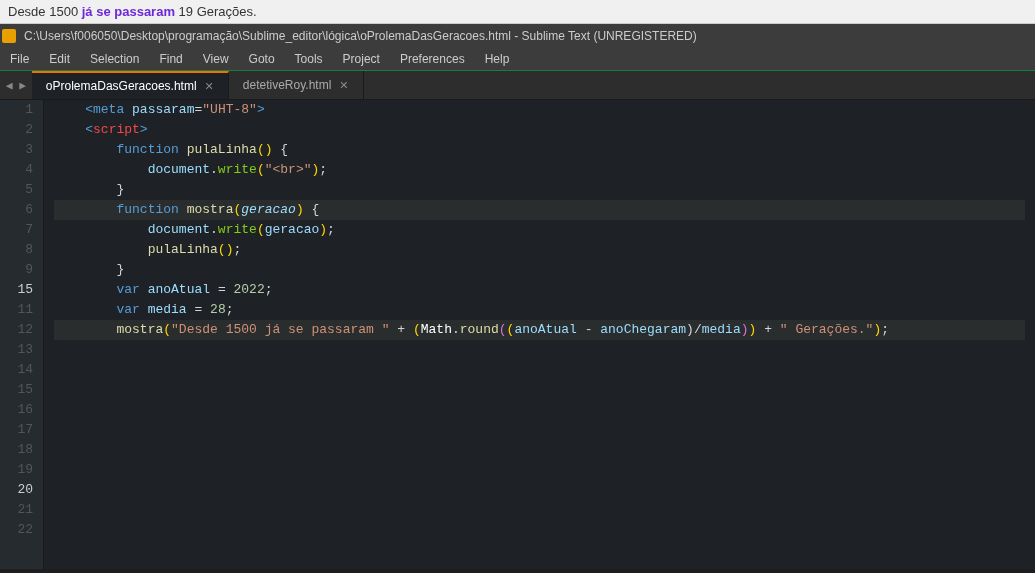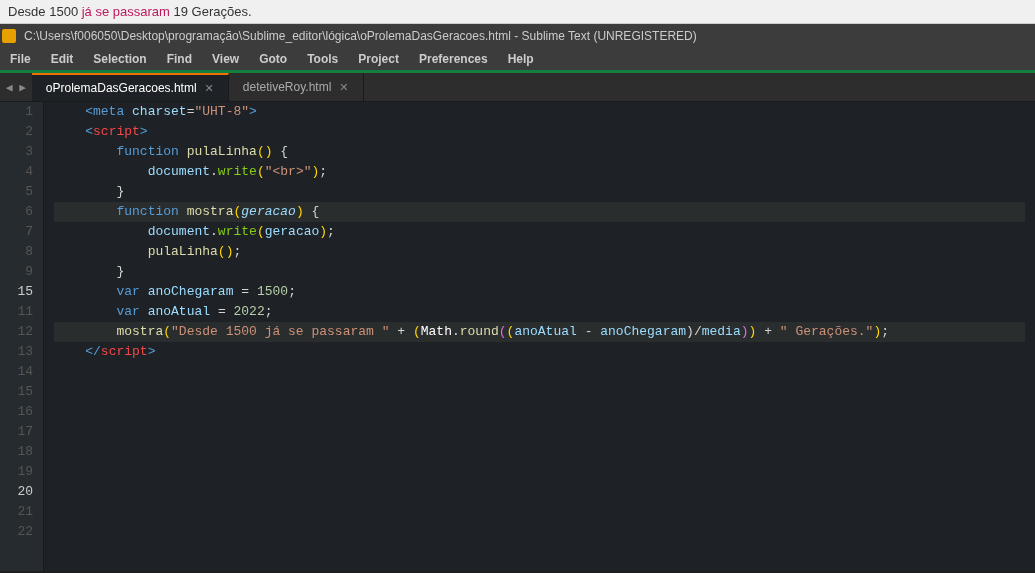--- a/index.html
+++ b/index.html
@@ -7,21 +7,21 @@
 
     
     #output-bar {
       background: #f0f0f0;
       color: #333;
       padding: 4px 8px;
       font-family: Arial, sans-serif;
       font-size: 13px;
       border-bottom: 1px solid #ccc;
     }
-    #output-bar span.highlight { color: #be185d; font-weight: normal; }
+    #output-bar span.highlight { color: #6d28d9; font-weight: bold; }
 
     
     #title-bar {
       background: #3c3c3c;
       color: #cccccc;
       padding: 5px 2px;
       font-family: Arial, sans-serif;
       font-size: 12px;
       display: flex;
       align-items: center;
@@ -35,22 +35,21 @@
     }
 
     
     #menu-bar {
       background: #3c3c3c;
       color: #cccccc;
       display: flex;
       gap: 0;
       font-family: Arial, sans-serif;
       font-size: 12px;
-      border-bottom: 3px solid #15803d;
-      font-weight: bold;
+      border-bottom: 1px solid #15803d;
     }
     #menu-bar span {
       padding: 4px 10px;
       cursor: pointer;
     }
 
     
     #tab-bar {
       background: #2d2d2d;
       display: flex;
@@ -201,35 +200,34 @@
     <div>16</div>
     <div>17</div>
     <div>18</div>
     <div>19</div>
     <div class="line-number-active">20</div>
     <div>21</div>
     <div>22</div>
   </div>
 
   <div id="code-content">
-    <span class="code-line">    <span class="kw-tag">&lt;meta</span> <span class="kw-var-name">charset</span><span class="kw-white">=</span><span class="kw-string">"UHT-8"</span><span class="kw-tag">&gt;</span></span>
+    <span class="code-line">    <span class="kw-tag">&lt;meta</span> <span class="kw-var-name">passaram</span><span class="kw-white">=</span><span class="kw-string">"UHT-8"</span><span class="kw-tag">&gt;</span></span>
     <span class="code-line"></span>
     <span class="code-line">    <span class="kw-tag">&lt;</span><span class="kw-red">script</span><span class="kw-tag">&gt;</span></span>
     <span class="code-line"></span>
     <span class="code-line">        <span class="kw-blue">function</span> <span class="kw-yellow">pulaLinha</span><span class="kw-paren">()</span> <span class="kw-white">{</span></span>
     <span class="code-line"></span>
     <span class="code-line">            <span class="kw-doc">document</span><span class="kw-white">.</span><span class="kw-method">write</span><span class="kw-paren">(</span><span class="kw-string">"&lt;br&gt;"</span><span class="kw-paren">)</span><span class="kw-white">;</span></span>
     <span class="code-line">        <span class="kw-white">}</span></span>
     <span class="code-line"></span>
     <span class="code-line active-line">        <span class="kw-blue">function</span> <span class="kw-yellow">mostra</span><span class="kw-paren">(</span><span class="kw-param-italic">geracao</span><span class="kw-paren">)</span> <span class="kw-white">{</span></span>
     <span class="code-line"></span>
     <span class="code-line">            <span class="kw-doc">document</span><span class="kw-white">.</span><span class="kw-method">write</span><span class="kw-paren">(</span><span class="kw-var-name">geracao</span><span class="kw-paren">)</span><span class="kw-white">;</span></span>
     <span class="code-line">            <span class="kw-yellow">pulaLinha</span><span class="kw-paren">()</span><span class="kw-white">;</span></span>
     <span class="code-line">        <span class="kw-white">}</span></span>
     <span class="code-line"></span>
-    <span class="code-line">        <span class="kw-blue">var</span> <span class="kw-var-name">anoChegaram</span> <span class="kw-white">=</span> <span class="kw-number">1500</span><span class="kw-white">;</span></span>
     <span class="code-line">        <span class="kw-blue">var</span> <span class="kw-var-name">anoAtual</span> <span class="kw-white">=</span> <span class="kw-number">2022</span><span class="kw-white">;</span></span>
+    <span class="code-line">        <span class="kw-blue">var</span> <span class="kw-var-name">media</span> <span class="kw-white">=</span> <span class="kw-number">28</span><span class="kw-white">;</span></span>
     <span class="code-line"></span>
     <span class="code-line active-line">        <span class="kw-yellow">mostra</span><span class="kw-paren">(</span><span class="kw-string">"Desde 1500 já se passaram "</span> <span class="kw-white">+</span> <span class="kw-paren">(</span><span class="kw-math">Math</span><span class="kw-white">.</span><span class="kw-round">round</span><span class="kw-paren2">(</span><span class="kw-paren">(</span><span class="kw-var-name">anoAtual</span> <span class="kw-white">-</span> <span class="kw-var-name">anoChegaram</span><span class="kw-white">)</span><span class="kw-white">/</span><span class="kw-var-name">media</span><span class="kw-paren2">)</span><span class="kw-paren">)</span> <span class="kw-white">+</span> <span class="kw-string">" Gerações."</span><span class="kw-paren">)</span><span class="kw-white">;</span></span>
     <span class="code-line"></span>
-    <span class="code-line">    <span class="kw-tag">&lt;/</span><span class="kw-red">script</span><span class="kw-tag">&gt;</span></span>
   </div>
 </div>
 
 </body></html>

